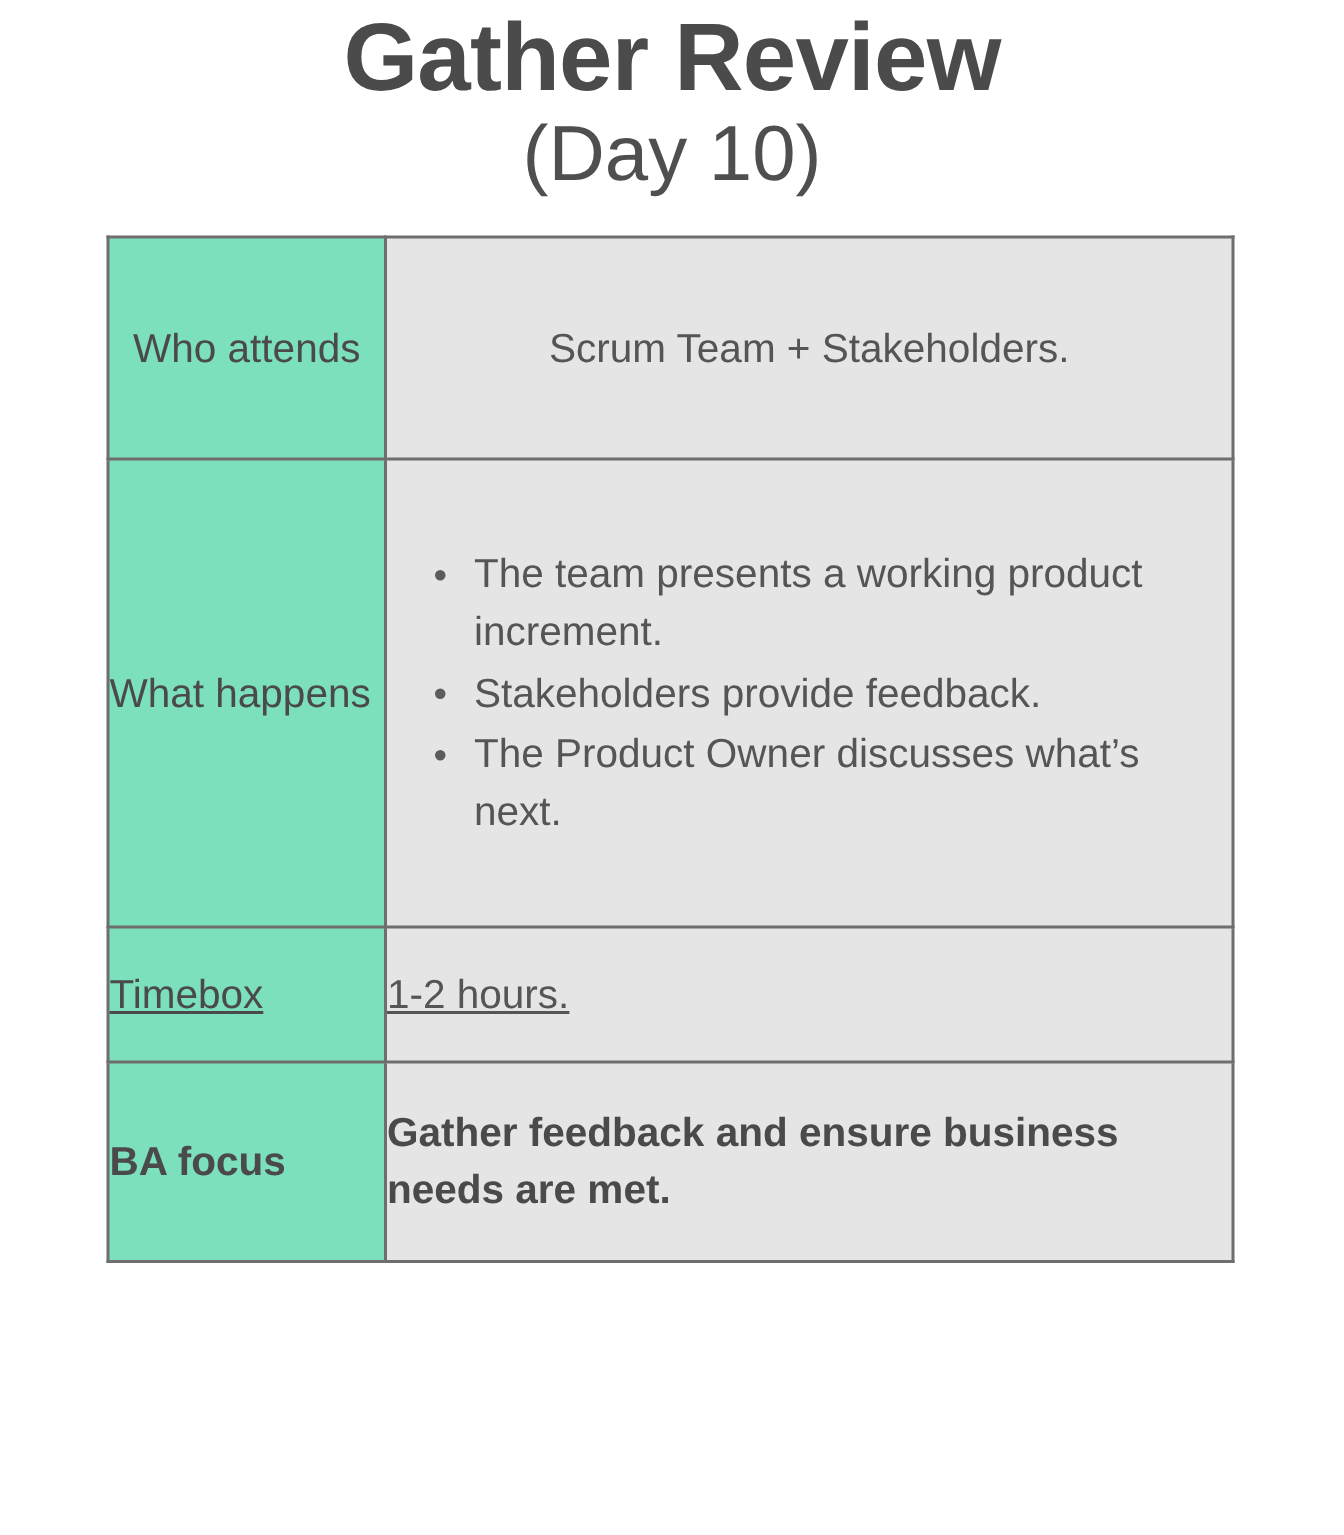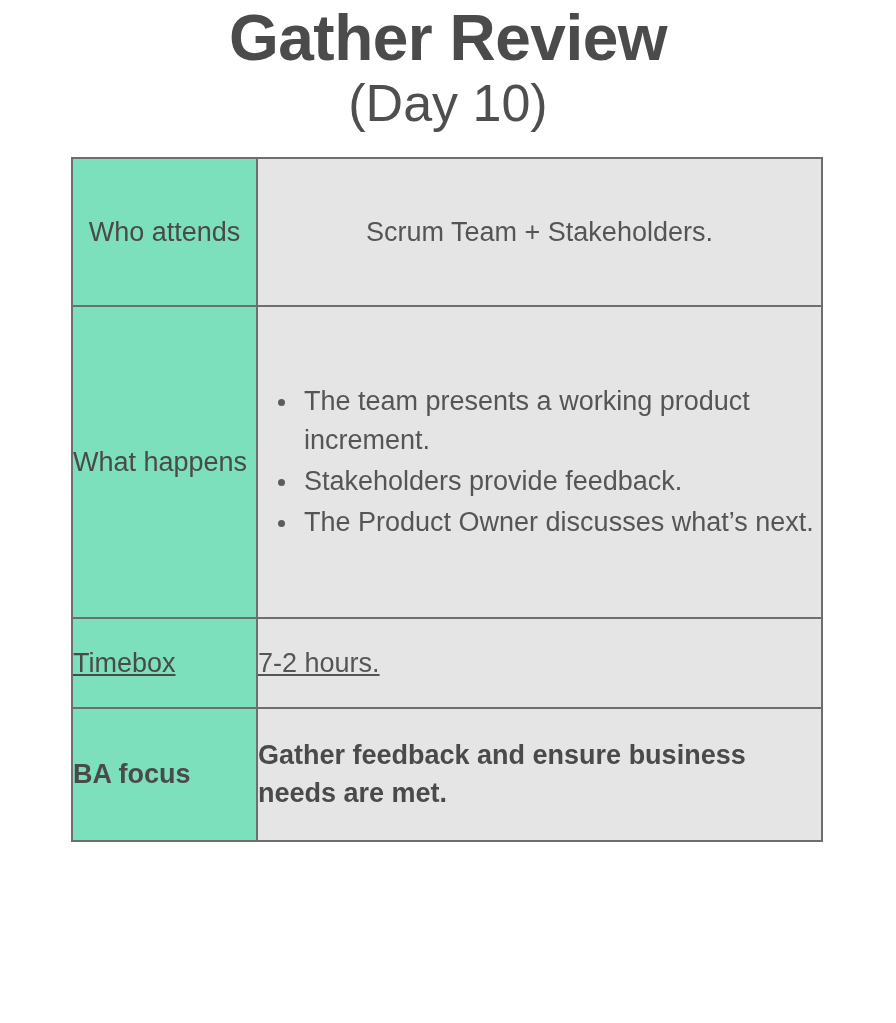--- a/index.html
+++ b/index.html
@@ -86,21 +86,21 @@
 
   
   tr.row-who td     { height: 146px; text-align: center; }
   tr.row-what td    { height: 310px; }
   tr.row-timebox td { height: 88px; text-decoration: underline; }
   tr.row-outputs td { height: 131px; }
   tr.row-ba td      { height: 131px; }
 
   
   ul.bullets {
-    margin: 0;
+    margin: 12px;
     padding: 0 0 0 46px;
     list-style: none;
   }
   ul.bullets li {
     position: relative;
     margin: 0 0 2px 0;
     padding: 0;
     font-size: 27px;
     line-height: 1.44;
     color: #555555;
@@ -151,21 +151,21 @@
               <li>
                 <span class="dot"></span>
                 <span class="plain-line">The Product Owner discusses what’s next.</span>
               </li>
             </ul>
           </td>
         </tr>
 
         <tr class="row-timebox">
           <td class="label-cell">Timebox</td>
-          <td class="value-cell">7-2 hours.</td>
+          <td class="value-cell">1-2 hours.</td>
         </tr>
 
 
         <tr class="row-ba">
           <td class="label-cell bold-label">BA focus</td>
           <td class="value-cell bold-value">Gather feedback and ensure business needs are met.</td>
         </tr>
 
       </tbody>
     </table>

